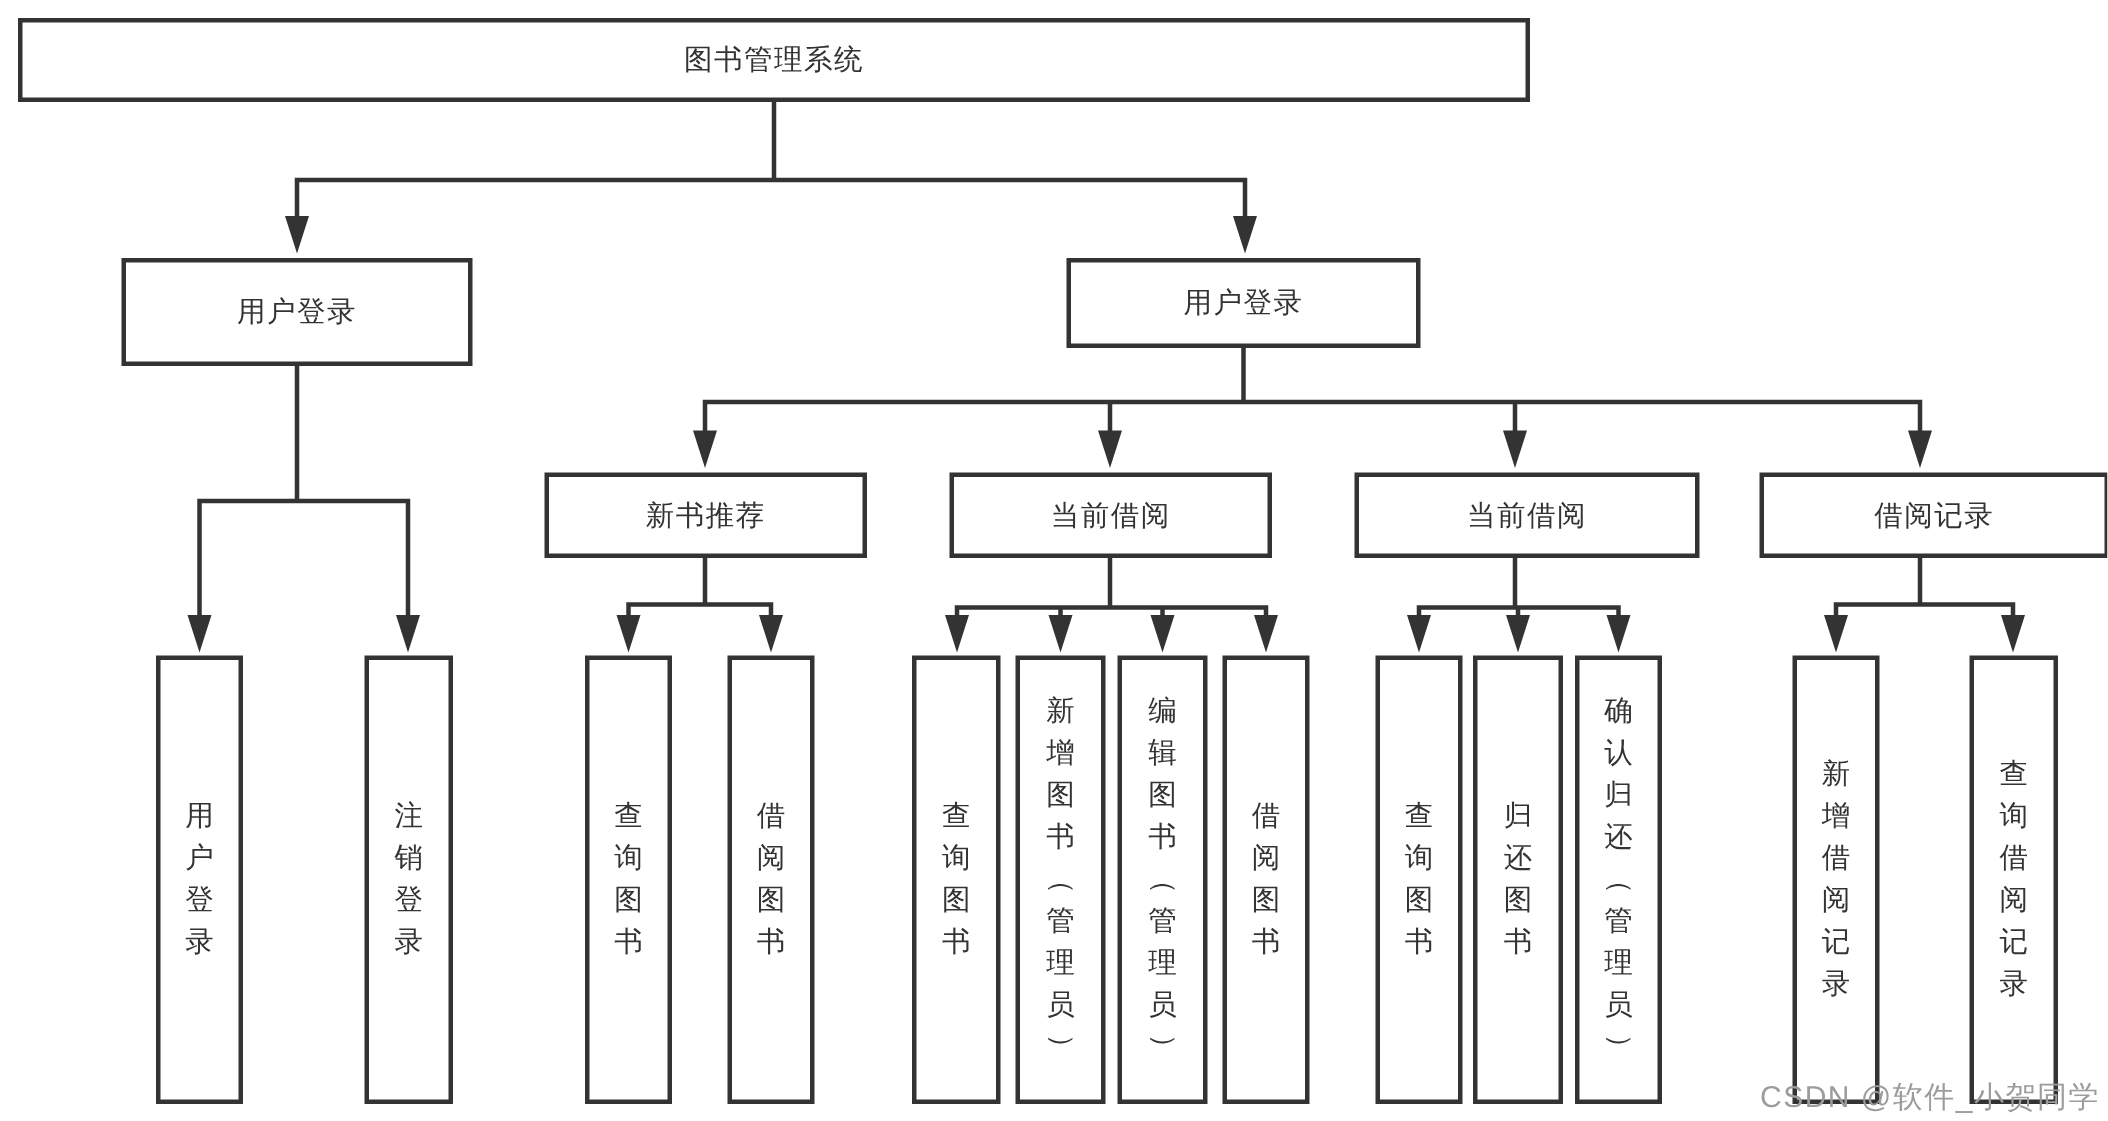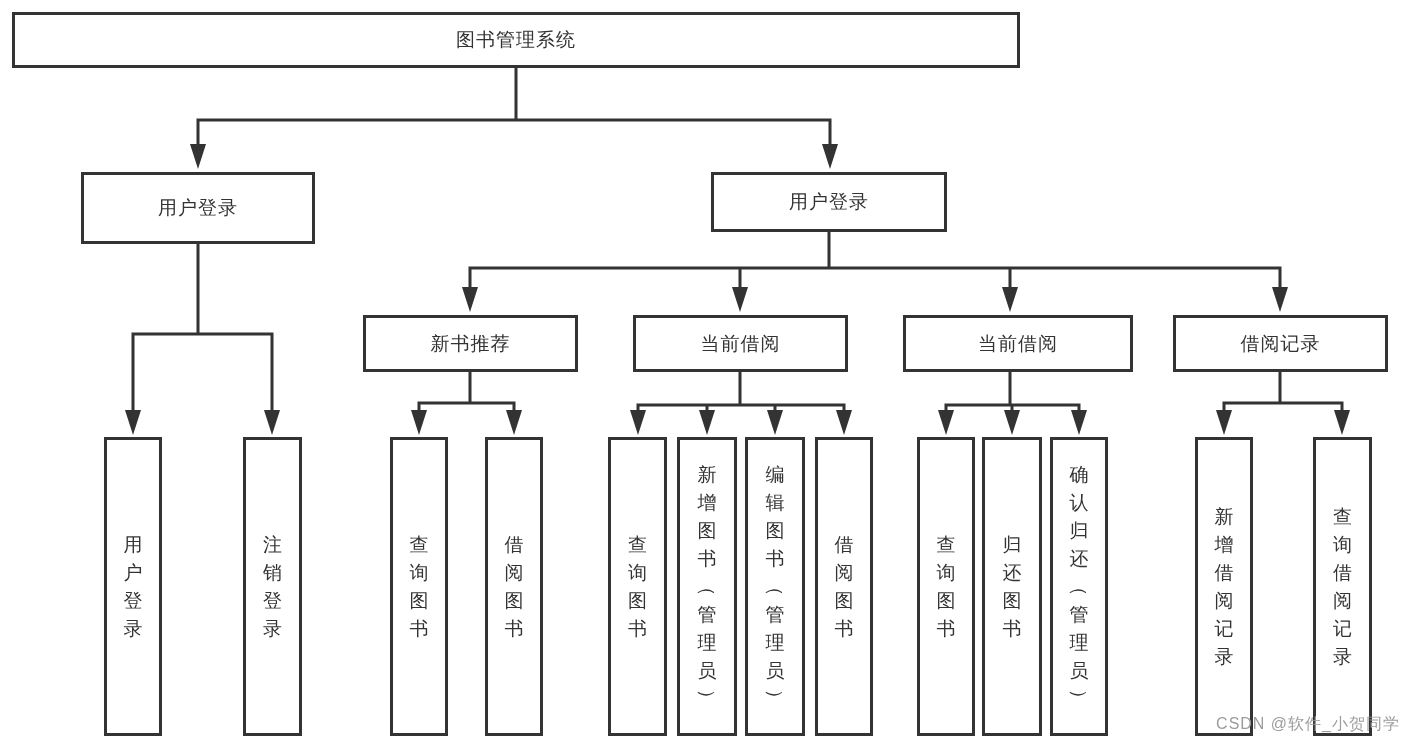--- a/index.html
+++ b/index.html
@@ -43,22 +43,22 @@
   .vbox {
     flex-direction: column;
     gap: 9px;
     letter-spacing: 0;
   }
   .vchar { line-height: 1; display: block; }
   .vchar.rot { transform: rotate(90deg); }
   .watermark {
     position: absolute;
     right: 5px;
-    bottom: 12px;
-    font-size: 16px;
+    bottom: 2px;
+    font-size: 20px;
     color: var(--watermark, #9c9c9c);
     letter-spacing: 1px;
     z-index: 5;
     white-space: nowrap;
   }
 </style>
 </head>
 <body>
 
 <div class="canvas">
@@ -105,21 +105,21 @@
 
   <div class="box" style="left:363px;top:315px;width:215px;height:57px">
     <span>新书推荐</span>
   </div>
   <div class="box" style="left:633px;top:315px;width:215px;height:57px">
     <span>当前借阅</span>
   </div>
   <div class="box" style="left:903px;top:315px;width:230px;height:57px">
     <span>当前借阅</span>
   </div>
-  <div class="box" style="left:1173px;top:315px;width:215px;height:57px">
+  <div class="box" style="left:1173px;top:315px;width:233px;height:57px">
     <span>借阅记录</span>
   </div>
 
   <div class="box vbox" style="left:104px;top:437px;width:58px;height:299px">
       <span class="vchar">用</span>
       <span class="vchar">户</span>
       <span class="vchar">登</span>
       <span class="vchar">录</span>
     </div>
   <div class="box vbox" style="left:243px;top:437px;width:59px;height:299px">

